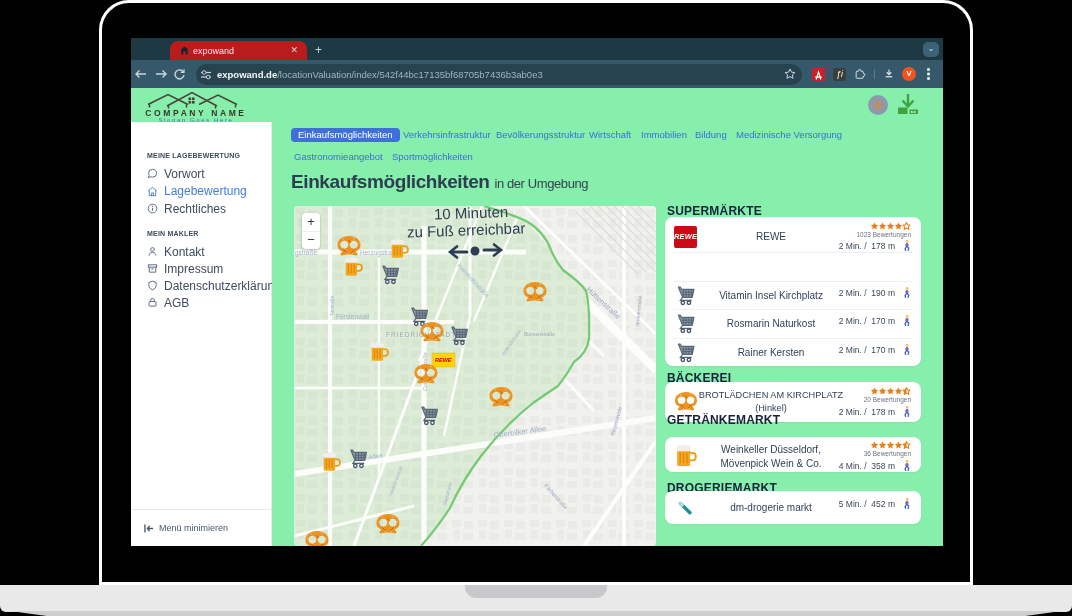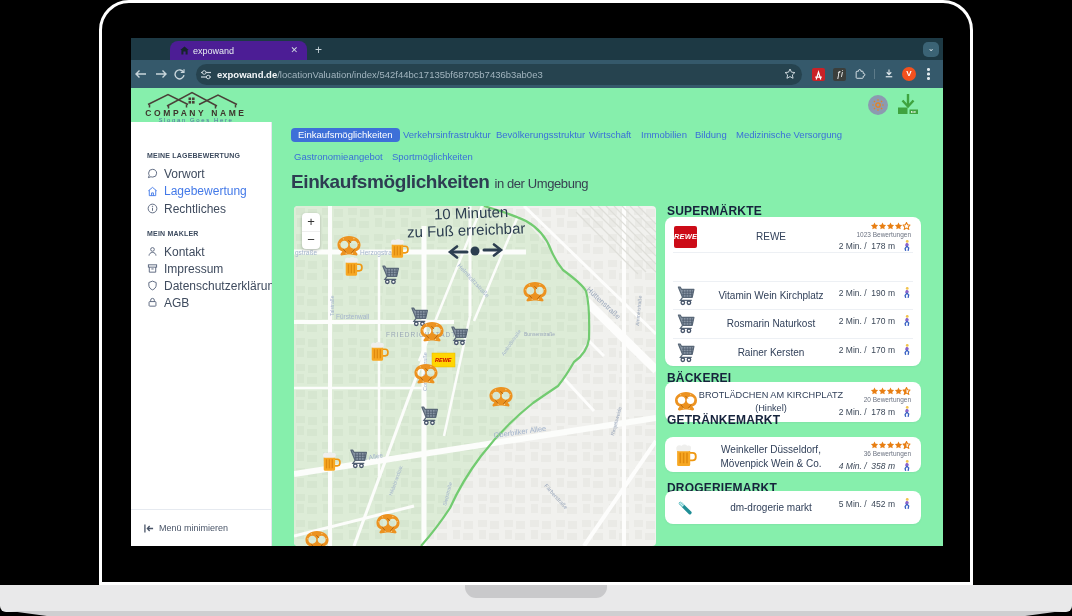--- a/index.html
+++ b/index.html
@@ -5,21 +5,21 @@
 html,body{width:1072px;height:616px;background:#000;overflow:hidden;position:relative;}
 .abs{position:absolute;}
 
 #base{left:0;top:585px;width:1072px;height:27px;background:#e9e9ea;border-radius:0 0 6px 6px;}
 #basestrip{left:10px;top:611px;width:1052px;height:5px;background:#cfcfd1;border-radius:0 0 12px 12px;clip-path:polygon(0 0,100% 0,96.5% 100%,3.5% 100%);}
 #notch{left:465px;top:585px;width:142px;height:13px;background:#c9c9cb;border-radius:0 0 11px 11px;}
 #screen{left:99px;top:0px;width:874px;height:585px;border:3.5px solid #fff;border-radius:30px 30px 0 0;background:#000;}
 
 #browser{left:131px;top:38px;width:812px;height:508px;overflow:hidden;background:#eef1f7;}
 #tabbar{left:0;top:0;width:812px;height:22px;background:#1d3944;}
-#tab{left:39px;top:3px;width:137px;height:19px;background:#4c1d95;border-radius:8px 8px 0 0;color:#e8eef1;}
+#tab{left:39px;top:3px;width:137px;height:19px;background:#b91c1c;border-radius:8px 8px 0 0;color:#e8eef1;}
 #tab .ttl{position:absolute;left:23px;top:5px;font-size:9px;color:#e6edf0;}
 #tab .x{position:absolute;right:9px;top:4px;font-size:9px;color:#cfdbe0;}
 #newtab{left:184px;top:5px;font-size:12px;color:#c8d4da;}
 #tabdrop{left:792px;top:4px;width:16px;height:15px;background:#3b6375;border-radius:5px;color:#dce6ea;font-size:8px;text-align:center;line-height:14px;}
 #toolbar{left:0;top:22px;width:812px;height:28px;background:#35596b;}
 #pill{left:65px;top:25.5px;width:606px;height:21px;background:#26434f;border-radius:11px;overflow:hidden;}
 #url{position:absolute;left:86px;top:31px;font-size:9.5px;color:#a2b5bf;}
 #url b{color:#f2f6f8;font-weight:bold;}
 
 #hdr{left:0;top:50px;width:812px;height:34px;background:#86efac;}
@@ -323,21 +323,21 @@
         <svg class="rwalk" style="top:23px;" width="8" height="11" viewBox="0 0 10 15">
             <use href="#wk"></use>
           </svg>
       </div>
       <div class="rowsep" style="top:35px;"></div>
       <div class="rowsep" style="top:63.5px;"></div>
       <div class="row" style="top:63.5px;height:28.5px;">
         <svg class="ricon" style="top:4px" width="22" height="21" viewBox="0 0 24 24">
             <use href="#crt"></use>
           </svg>
-        <div class="rname" style="left:31px;top:9px;width:150px;">Vitamin Wein Kirchplatz</div>
+        <div class="rname" style="left:31px;top:9px;width:150px;">Vitamin Insel Kirchplatz</div>
         <div class="rmin" style="top:7px;">2 Min. /&nbsp; 190 m</div>
         <svg class="rwalk" style="top:6px;" width="8" height="11" viewBox="0 0 10 15">
             <use href="#wk"></use>
           </svg>
       </div>
       <div class="rowsep" style="top:92px;"></div>
       <div class="row" style="top:92px;height:28.5px;">
         <svg class="ricon" style="top:4px" width="22" height="21" viewBox="0 0 24 24">
             <use href="#crt"></use>
           </svg>
@@ -389,21 +389,21 @@
       <div class="rstars" style="top:4px;">
           <svg width="41" height="8" viewBox="0 0 50 10">
             <use href="#st" x="0" width="10" height="10" fill="#e87e12"></use>
             <use href="#st" x="10" width="10" height="10" fill="#e87e12"></use>
             <use href="#st" x="20" width="10" height="10" fill="#e87e12"></use>
             <use href="#st" x="30" width="10" height="10" fill="#e87e12"></use>
             <use href="#sth" x="40" width="10" height="10"></use>
           </svg>
         </div>
       <div class="rbew" style="top:13px;">36 Bewertungen</div>
-      <div class="rmin" style="top:24px;font-style:italic;">4 Min. /&nbsp; 358 m</div>
+      <div class="rmin" style="top:24px;">4 Min. /&nbsp; 358 m</div>
       <svg class="rwalk" style="top:23px;" width="8" height="11" viewBox="0 0 10 15">
           <use href="#wk"></use>
         </svg>
     </div>
     <div class="phead" style="top:359px;">DROGERIEMARKT</div>
     <div class="card" style="top:369px;height:33px;">
       <svg class="ricon" style="top:5px" width="22" height="24" viewBox="0 0 22 24">
           <use href="#tb"></use>
         </svg>
       <div class="rname" style="left:26px;top:11px;width:160px;">dm-drogerie markt</div>

